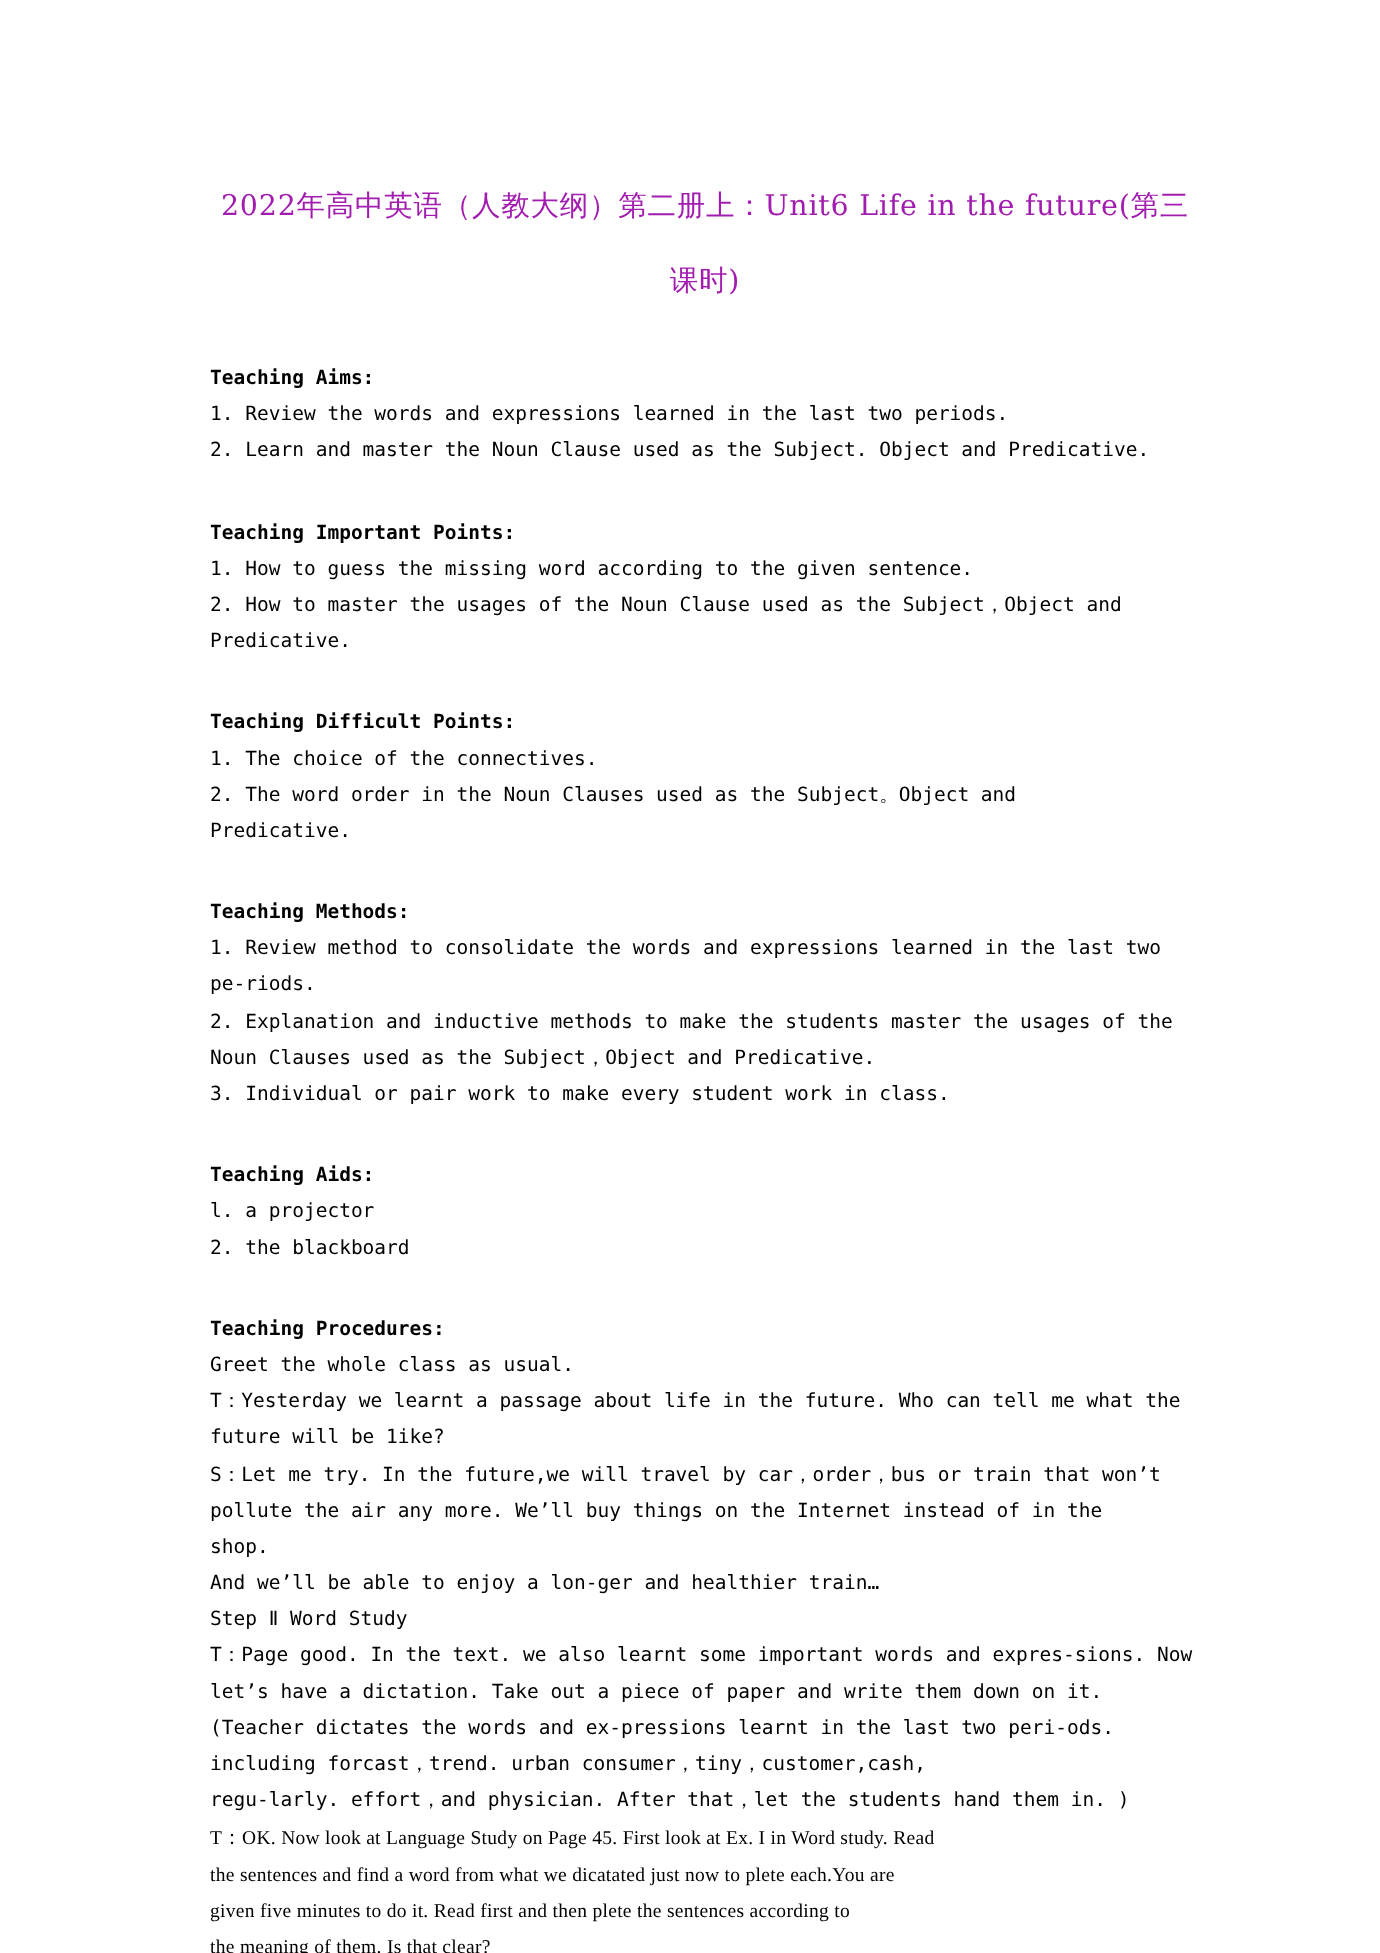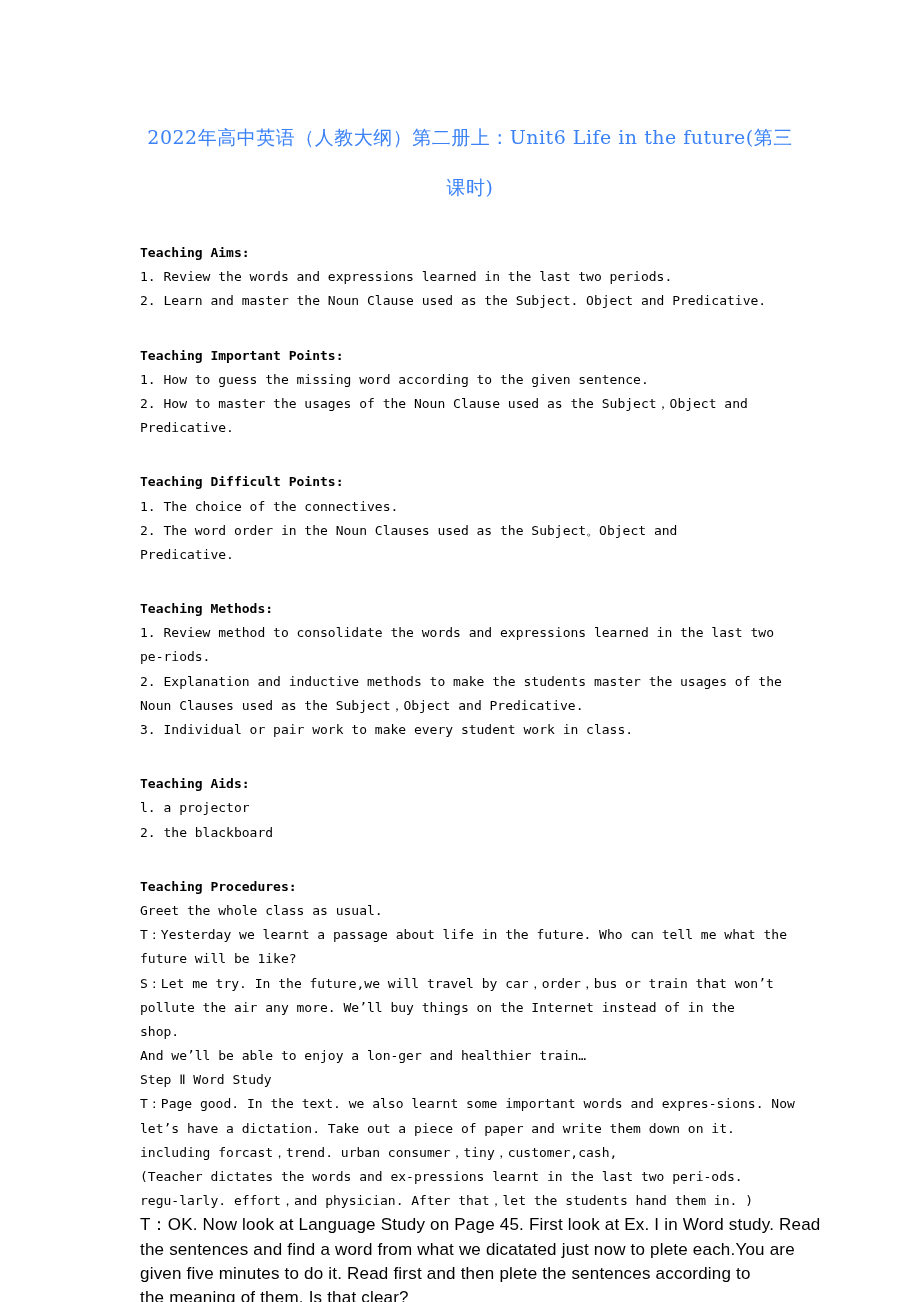--- a/index.html
+++ b/index.html
@@ -39,33 +39,33 @@
   }
   .doc-line {
     white-space: nowrap;
     height: 24.2px;
   }
   .doc-line.bold {
     font-weight: bold;
     margin-top: 30px;
   }
   .doc-line.serif {
-    font-family: Liberation Sans, sans-serif;
-    font-size: 17px;
+    font-family: Liberation Serif, serif;
+    font-size: 13px;
     letter-spacing: 0.2px;
   }
   .doc-line sub {
     font-size: 9px;
   }
 </style>
 </head>
 <body>
 
 <div class="page">
-  <div class="doc-title" style="color: #3b82f6; text-align: center;">
+  <div class="doc-title" style="color: #a21caf; text-align: center;">
     <div>2022年高中英语（人教大纲）第二册上：Unit6 Life in the future(第三</div>
     <div>课时)</div>
   </div>
   <div class="doc-body" id="doc-body">
       <div class="doc-line bold">Teaching Aims:</div>
       <div class="doc-line">1. Review the words and expressions learned in the last two periods.</div>
       <div class="doc-line">2. Learn and master the Noun Clause used as the Subject. Object and Predicative.</div>
       <div class="doc-line bold">Teaching Important Points:</div>
       <div class="doc-line">1. How to guess the missing word according to the given sentence.</div>
       <div class="doc-line">2. How to master the usages of the Noun Clause used as the Subject，Object and</div>
@@ -87,22 +87,22 @@
       <div class="doc-line">Greet the whole class as usual.</div>
       <div class="doc-line">T：Yesterday we learnt a passage about life in the future. Who can tell me what the</div>
       <div class="doc-line">future will be 1ike?</div>
       <div class="doc-line">S：Let me try. In the future,we will travel by car，order，bus or train that won’t</div>
       <div class="doc-line">pollute the air any more. We’ll buy things on the Internet instead of in the</div>
       <div class="doc-line">shop.</div>
       <div class="doc-line">And we’ll be able to enjoy a lon-ger and healthier train…</div>
       <div class="doc-line">Step Ⅱ Word Study</div>
       <div class="doc-line">T：Page good. In the text. we also learnt some important words and expres-sions. Now</div>
       <div class="doc-line">let’s have a dictation. Take out a piece of paper and write them down on it.</div>
+      <div class="doc-line">(Teacher dictates the words and ex-pressions learnt in the last two peri-ods.</div>
       <div class="doc-line">including forcast，trend. urban consumer，tiny，customer,cash,</div>
-      <div class="doc-line">(Teacher dictates the words and ex-pressions learnt in the last two peri-ods.</div>
       <div class="doc-line">regu-larly. effort，and physician. After that，let the students hand them in. )</div>
       <div class="doc-line serif">T：OK. Now look at Language Study on Page 45. First look at Ex. I in Word study. Read</div>
       <div class="doc-line serif">the sentences and find a word from what we dicatated just now to plete each.You are</div>
       <div class="doc-line serif">given five minutes to do it. Read first and then plete the sentences according to</div>
       <div class="doc-line serif">the meaning of them. Is that clear?</div>
       <div class="doc-line">S<sub>s</sub>：Yes.</div>
     </div>
 </div>
 
 </body></html>

